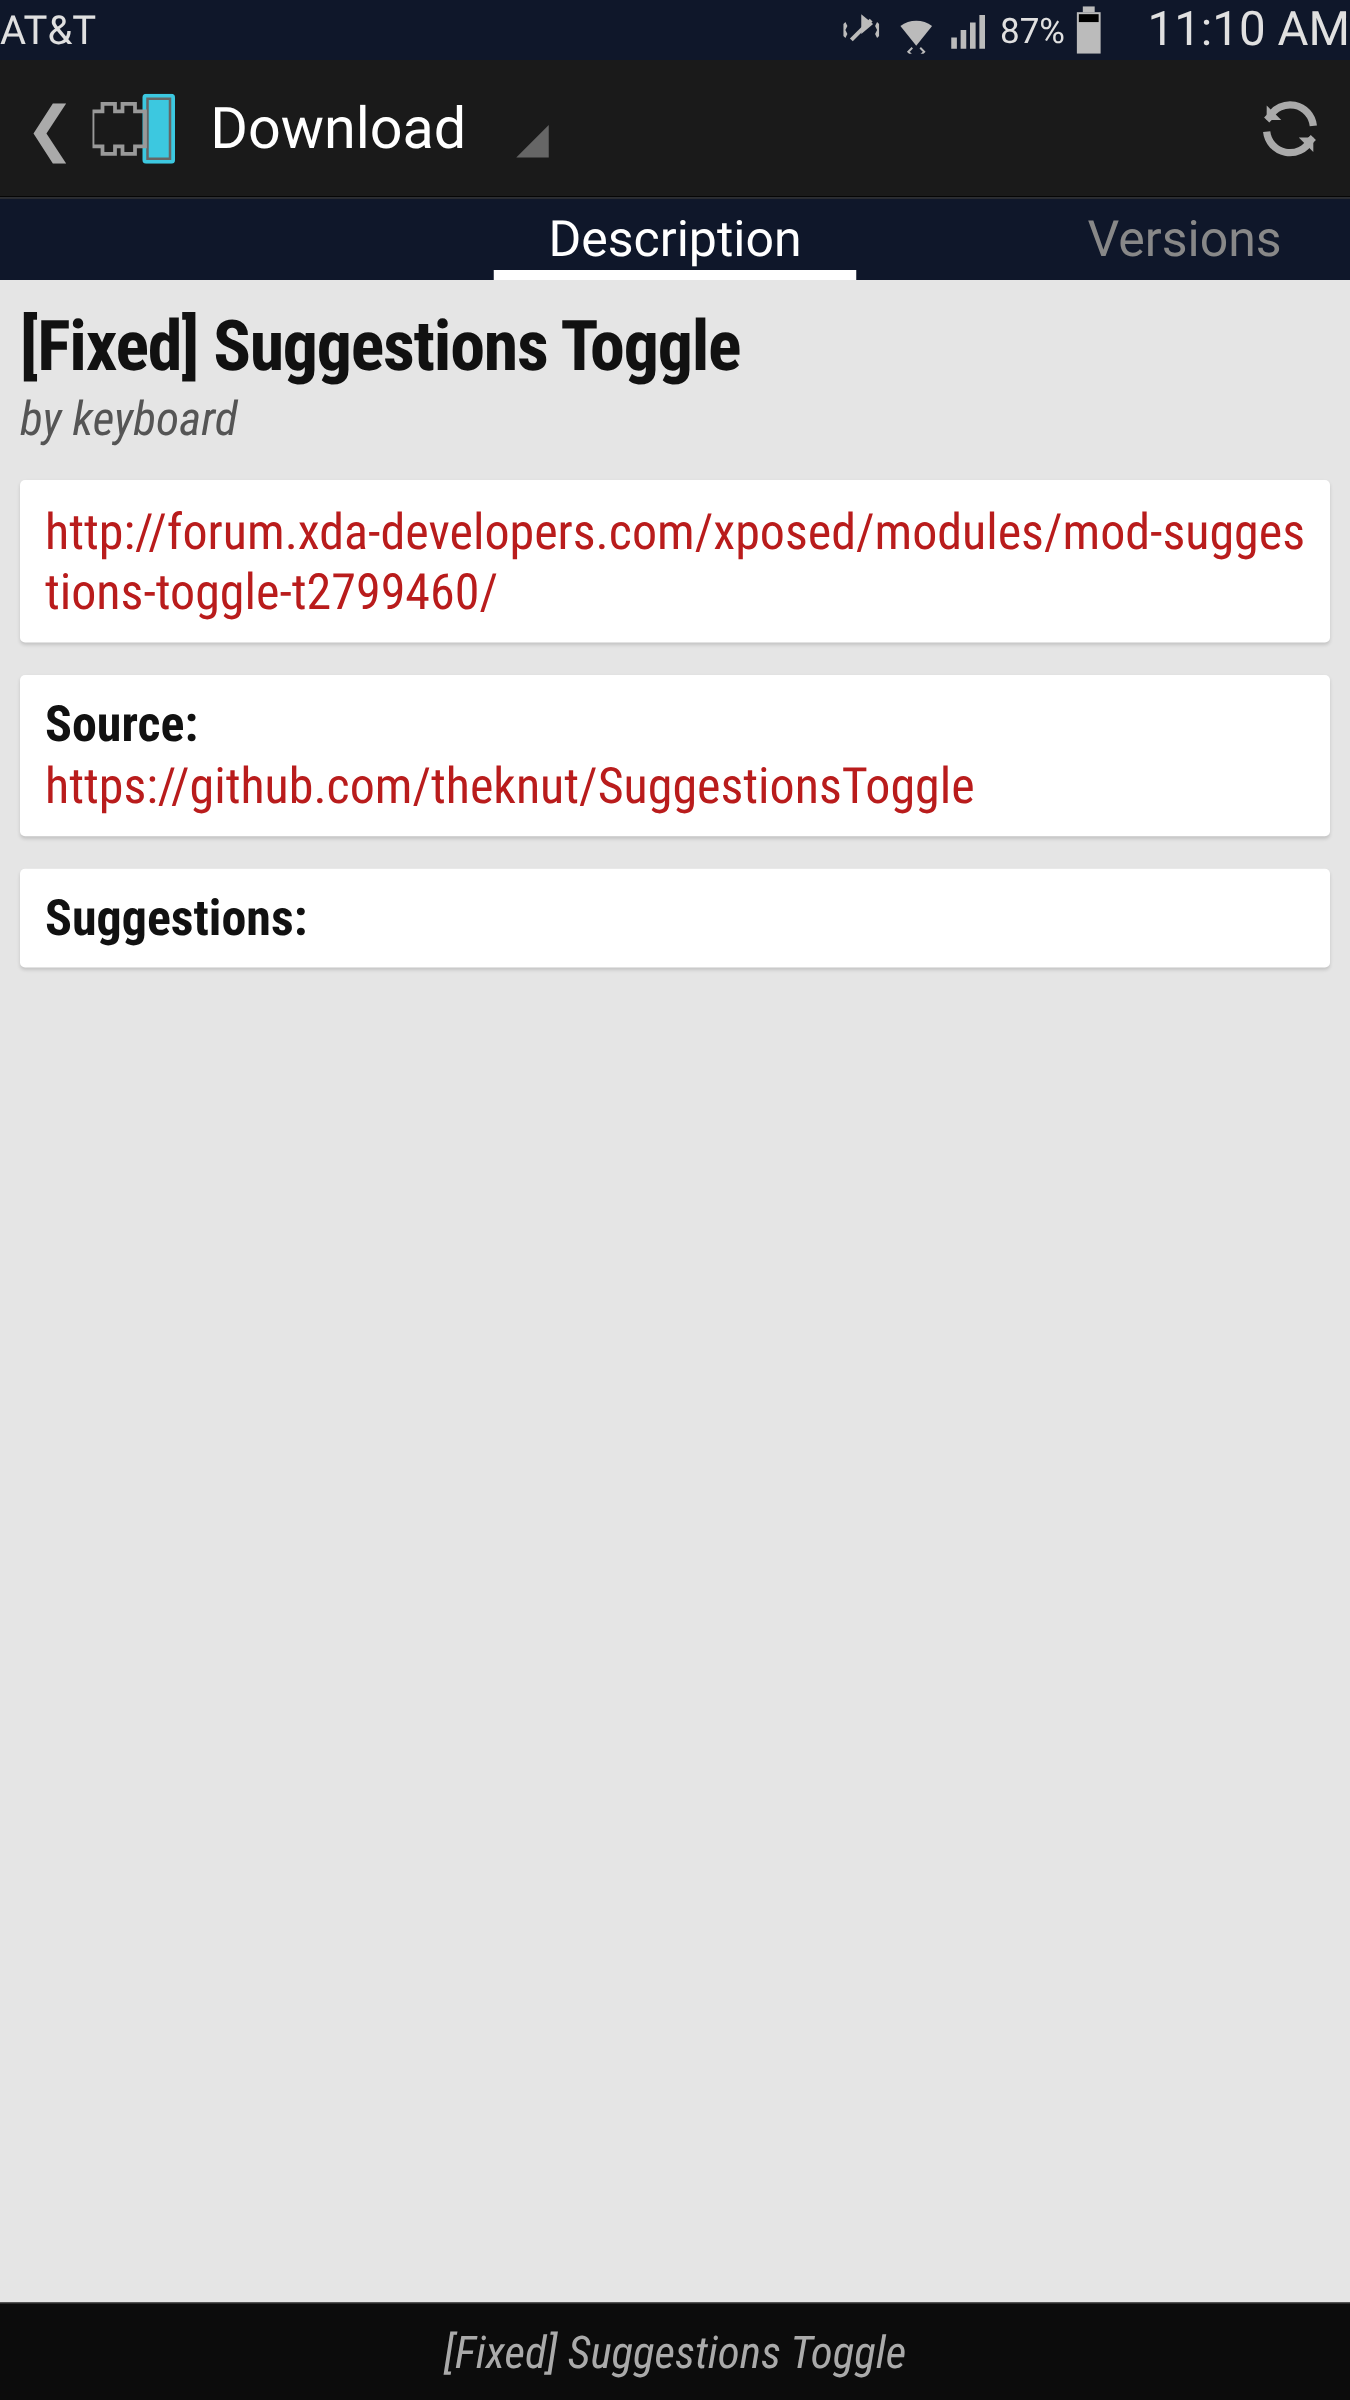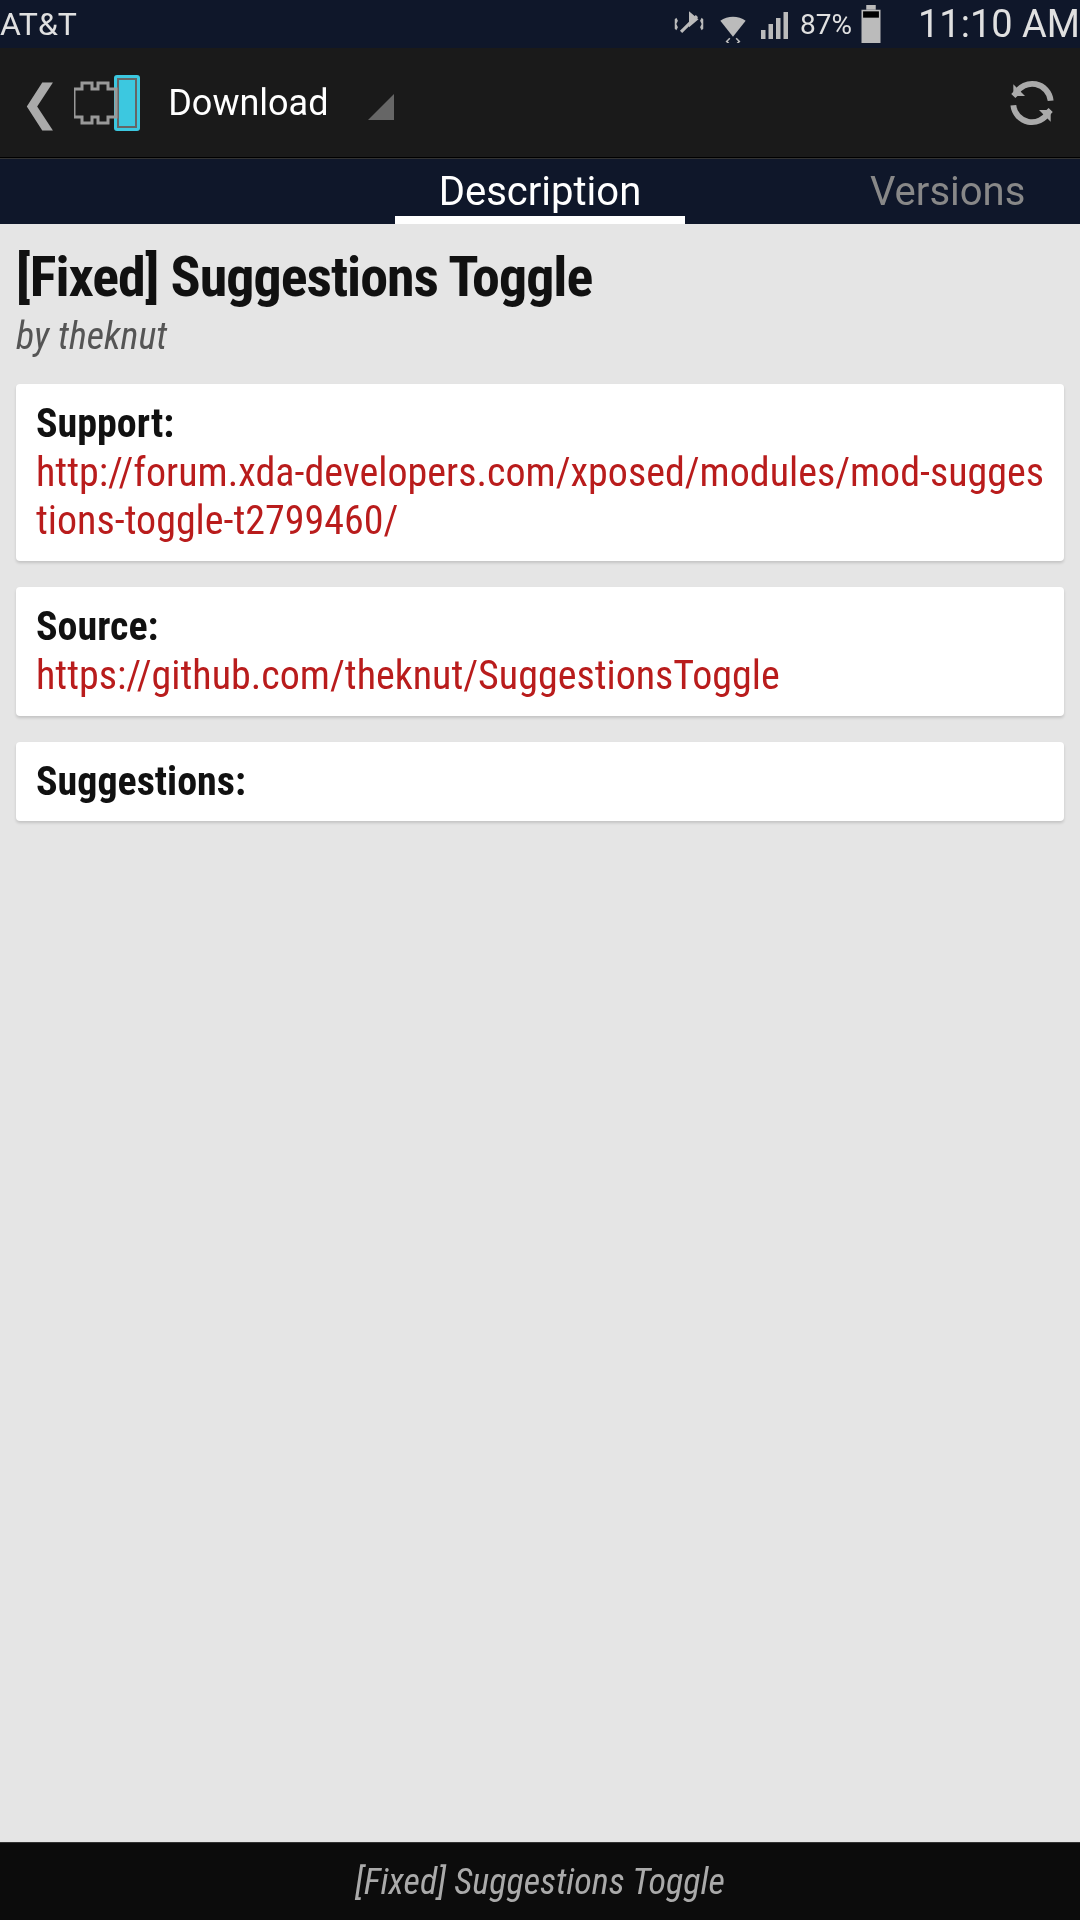--- a/index.html
+++ b/index.html
@@ -81,21 +81,21 @@
       margin-right: 28px;
     }
     .title-wrap {
       flex: 1;
       display: flex;
       align-items: flex-end;
       position: relative;
     }
     .app-title {
       color: #fff;
-      font-size: 36px;
+      font-size: 46px;
       font-weight: 400;
     }
     .spinner-indicator {
       width: 0;
       height: 0;
       border-left: 26px solid transparent;
       border-bottom: 26px solid #666;
       margin-left: 40px;
       margin-bottom: 4px;
     }
@@ -254,24 +254,23 @@
   </svg>
 </div>
 
 <div class="tabs">
   <div class="tab tab-description active">Description</div>
   <div class="tab tab-versions">Versions</div>
 </div>
 
 <div class="content">
   <div class="module-title">[Fixed] Suggestions Toggle</div>
-  <div class="module-author">by theknut</div>
+  <div class="module-author">by keyboard</div>
 
   <div class="card">
-    <div class="card-label">Support:</div>
     <div class="card-link">http://forum.xda-developers.com/xposed/modules/mod-suggestions-toggle-t2799460/</div>
   </div>
 
   <div class="card">
     <div class="card-label">Source:</div>
     <div class="card-link">https://github.com/theknut/SuggestionsToggle</div>
   </div>
 
   <div class="card">
     <div class="card-label">Suggestions:</div>

